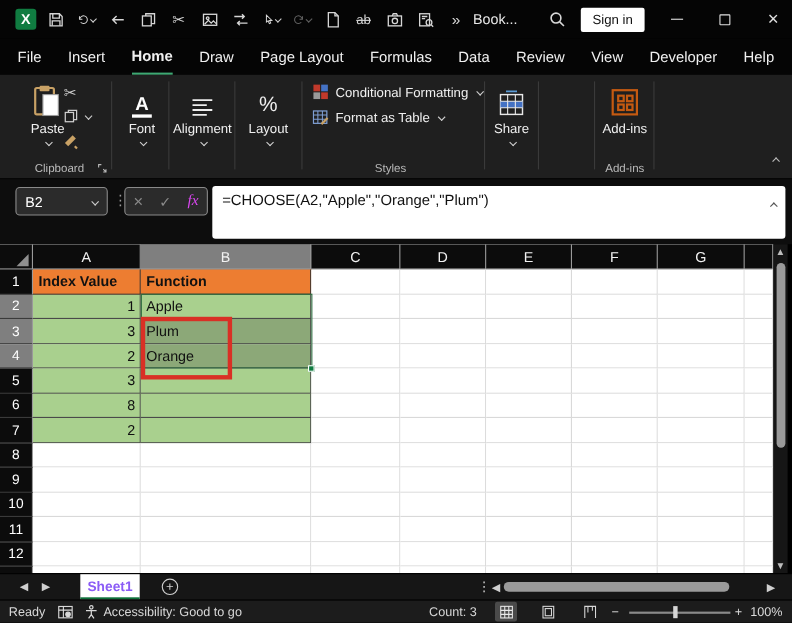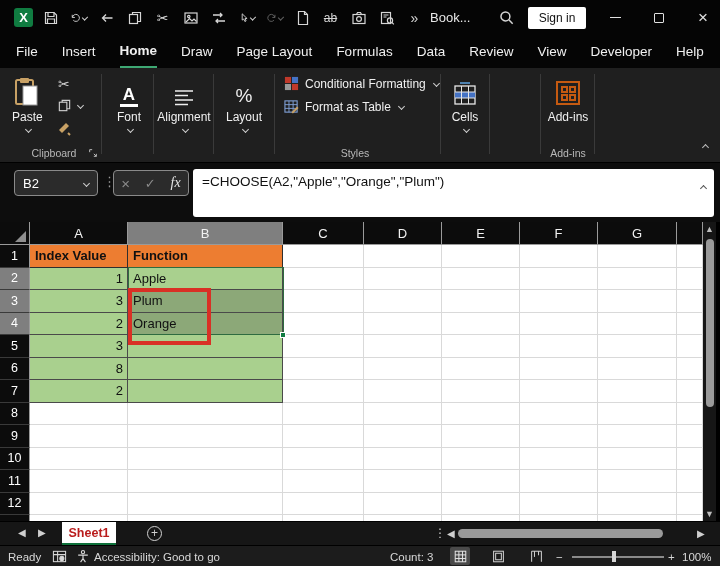--- a/index.html
+++ b/index.html
@@ -55,21 +55,21 @@
   .collapse { position:absolute; right:12px; bottom:8px; }
 
   
   .namebox { position:absolute; left:14px; top:7px; width:84px; height:26px; background:#2b2b2b; border:1px solid #8a8a8a;
     border-radius:4px; display:flex; align-items:center; font-size:13px; color:#fff; padding:0 8px; }
   .namebox .chev { margin-left:auto; }
   .fb-dots { position:absolute; left:103px; top:11px; color:#9a9a9a; font-size:13px; letter-spacing:0; }
   .fxgroup { position:absolute; left:113px; top:7px; width:76px; height:26px; background:#2b2b2b; border:1px solid #8a8a8a;
     border-radius:4px; display:flex; align-items:center; justify-content:space-around; font-size:13px; }
   .fxgroup .dim { color:#8a8a8a; }
-  .fxgroup .fx { color:#e5e5e5; font-style:italic; font-family:"Liberation Serif", serif; font-size:14px; }
+  .fxgroup .fx { color:#d946ef; font-style:italic; font-family:"Liberation Serif", serif; font-size:14px; }
   .formulabox { position:absolute; left:193px; top:6px; width:521px; height:48px; background:#fff; border-radius:3px; }
   .formulatext { position:absolute; left:9px; top:5px; font-size:13.5px; color:#111; }
   .fb-collapse { position:absolute; right:8px; top:8px; }
 
   
   .gr { display:flex; }
   .gr > div { flex:none; }
   .w0{width:30px;} .w1{width:98px;} .w2{width:155px;} .w3{width:81px;} .w4{width:78px;}
   .w5{width:78px;} .w6{width:78px;} .w7{width:79px;} .w8{width:26px;}
   .colhdr { height:23px; background:#0c0c0c; }
@@ -91,21 +91,21 @@
   .redrect { position:absolute; left:128px; top:66px; width:83px; height:57px; border:4px solid #D93025; }
   .selborder { position:absolute; left:128px; top:45px; width:156px; height:68px; border:1.5px solid #2e6b40; pointer-events:none; }
   .fillhandle { position:absolute; left:280px; top:110px; width:6px; height:6px; background:#107C41; border:1px solid #fff; }
 
   
   .vs-arrow { position:absolute; left:2px; width:9px; color:#bdbdbd; font-size:9px; text-align:center; }
   .vs-thumb { position:absolute; left:2.5px; top:17px; width:8px; height:168px; background:#9a9a9a; border-radius:4px; }
 
   
   .navarrow { position:absolute; top:5px; font-size:10px; color:#cfcfcf; }
-  .sheettab { position:absolute; left:62px; top:0; width:54px; height:23px; background:#fff; color:#b91c1c;
+  .sheettab { position:absolute; left:73px; top:0; width:54px; height:23px; background:#fff; color:#8b5cf6;
     font-weight:bold; font-size:12.5px; display:flex; align-items:center; justify-content:center; border-bottom:2.5px solid #0E703A; }
   .addsheet { position:absolute; left:147px; top:4px; width:15px; height:15px; border:1.4px solid #d0d0d0; border-radius:50%;
     color:#d0d0d0; font-size:12px; line-height:12px; text-align:center; }
   .tb-dots { position:absolute; left:434px; top:4px; color:#cfcfcf; font-size:12px; }
   .hs-arrow { position:absolute; top:6px; font-size:10px; color:#cfcfcf; }
   .hs-thumb { position:absolute; left:458px; top:7px; width:205px; height:9px; background:#9a9a9a; border-radius:5px; }
 
   
   .sb-item { position:absolute; top:0; height:21px; display:flex; align-items:center; color:#d8d8d8; }
   .viewicon { width:20px; height:18px; display:flex; align-items:center; justify-content:center; border-radius:2px; }
@@ -232,21 +232,21 @@
 <div id="ribbon">
   <div class="rsep" style="left:101px;"></div>
   <div class="rsep" style="left:153px;"></div>
   <div class="rsep" style="left:213px;"></div>
   <div class="rsep" style="left:274px;"></div>
   <div class="rsep" style="left:440px;"></div>
   <div class="rsep" style="left:489px;"></div>
   <div class="rsep" style="left:540px;"></div>
   <div class="rsep" style="left:594px;"></div>
 
-  <div class="bigbtn" style="left:12px;">
+  <div class="bigbtn" style="left:28px;">
     <span class="ic">
       <svg width="26" height="30" viewBox="0 0 26 30" fill="none">
           <rect x="2" y="3" width="17" height="24" rx="1.5" stroke="#C8A165" stroke-width="2"></rect>
           <rect x="6" y="1" width="9" height="5" rx="1" fill="#C8A165"></rect>
           <rect x="9" y="9" width="14" height="19" fill="#fff" stroke="#9a9a9a"></rect>
         </svg>
     </span>
     <span>Paste</span>
     <span class="chev"></span>
   </div>
@@ -325,21 +325,21 @@
 
   <div class="bigbtn" style="left:444px; width:42px;">
     <span class="ic">
       <svg width="26" height="26" viewBox="0 0 26 26" fill="none">
           <path d="M8 2h10" stroke="#5b9bd5" stroke-width="1.6"></path>
           <rect x="3" y="5" width="20" height="18" stroke="#e8e8e8" stroke-width="1.3"></rect>
           <rect x="3" y="11" width="20" height="6" fill="#4472C4"></rect>
           <path d="M3 11h20M3 17h20M9.5 5v18M16.5 5v18" stroke="#e8e8e8"></path>
         </svg>
     </span>
-    <span>Cells</span>
+    <span>Share</span>
     <span class="chev"></span>
   </div>
   <div class="bigbtn" style="left:544px; width:48px;">
     <span class="ic">
       <svg width="28" height="28" viewBox="0 0 28 28" fill="none" stroke="#C55A11" stroke-width="2">
           <rect x="3" y="3" width="22" height="22"></rect>
           <rect x="8" y="8" width="5" height="5"></rect>
           <rect x="16" y="8" width="5" height="5"></rect>
           <rect x="8" y="16" width="5" height="5"></rect>
           <rect x="16" y="16" width="5" height="5"></rect>

